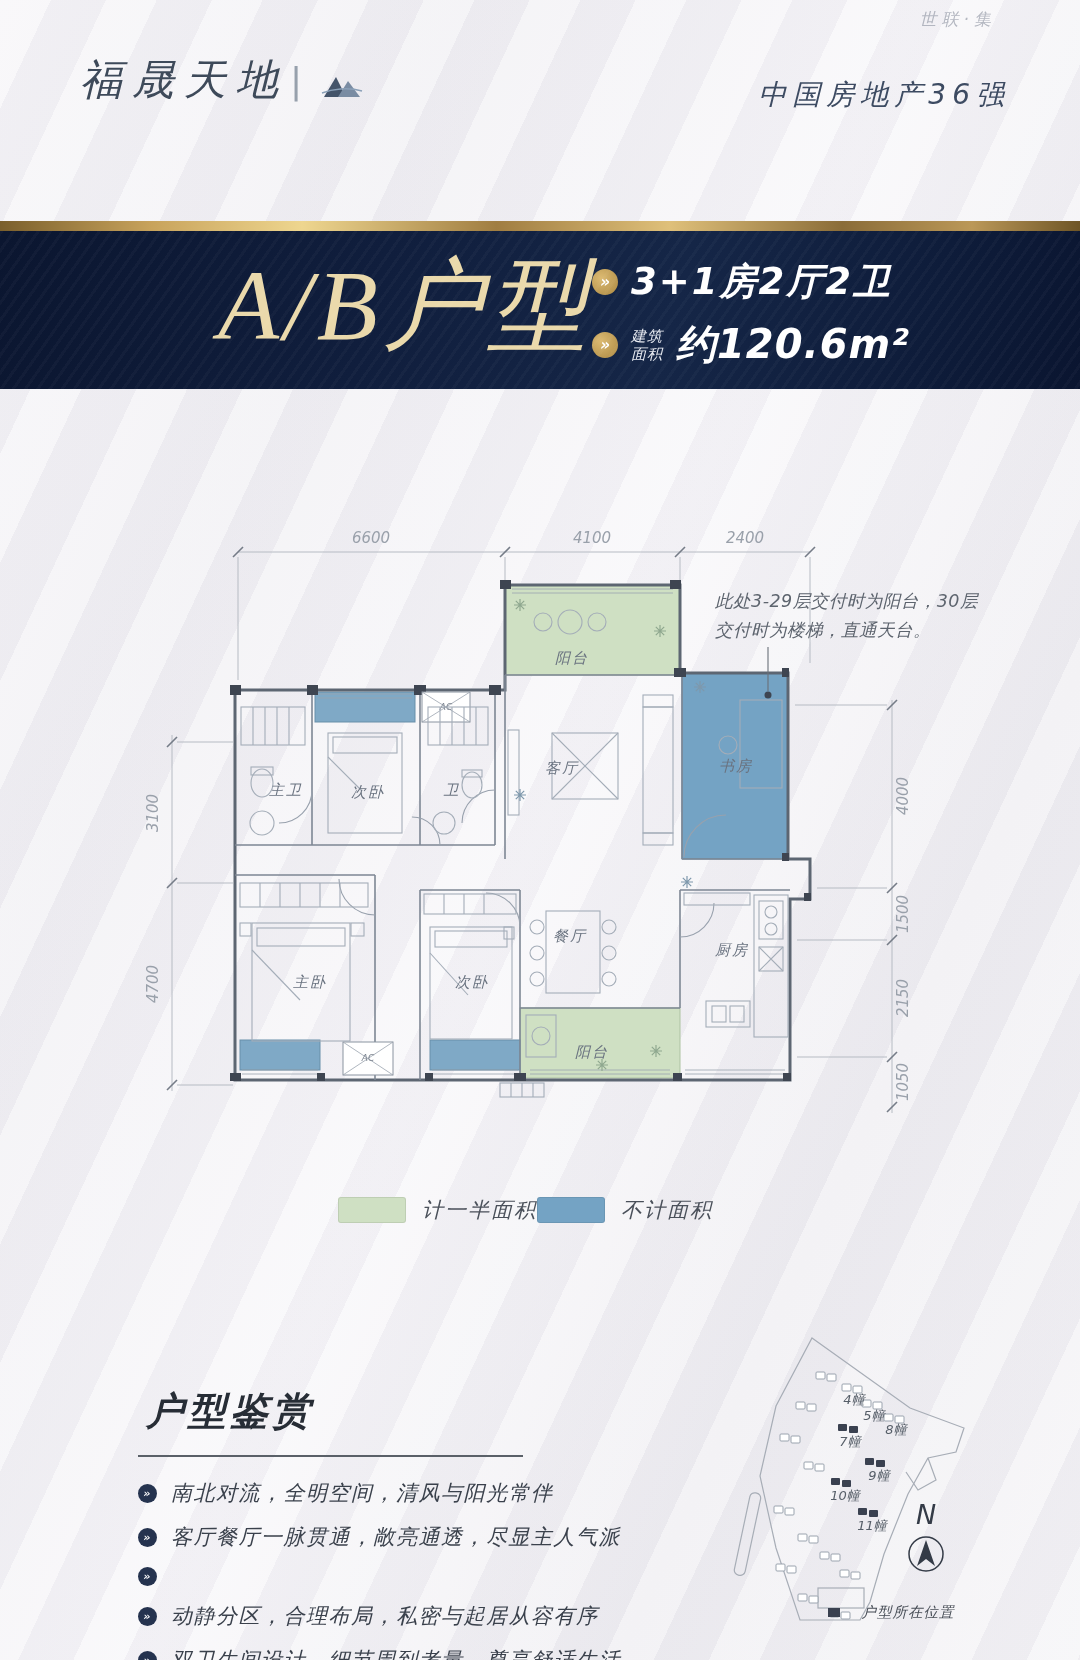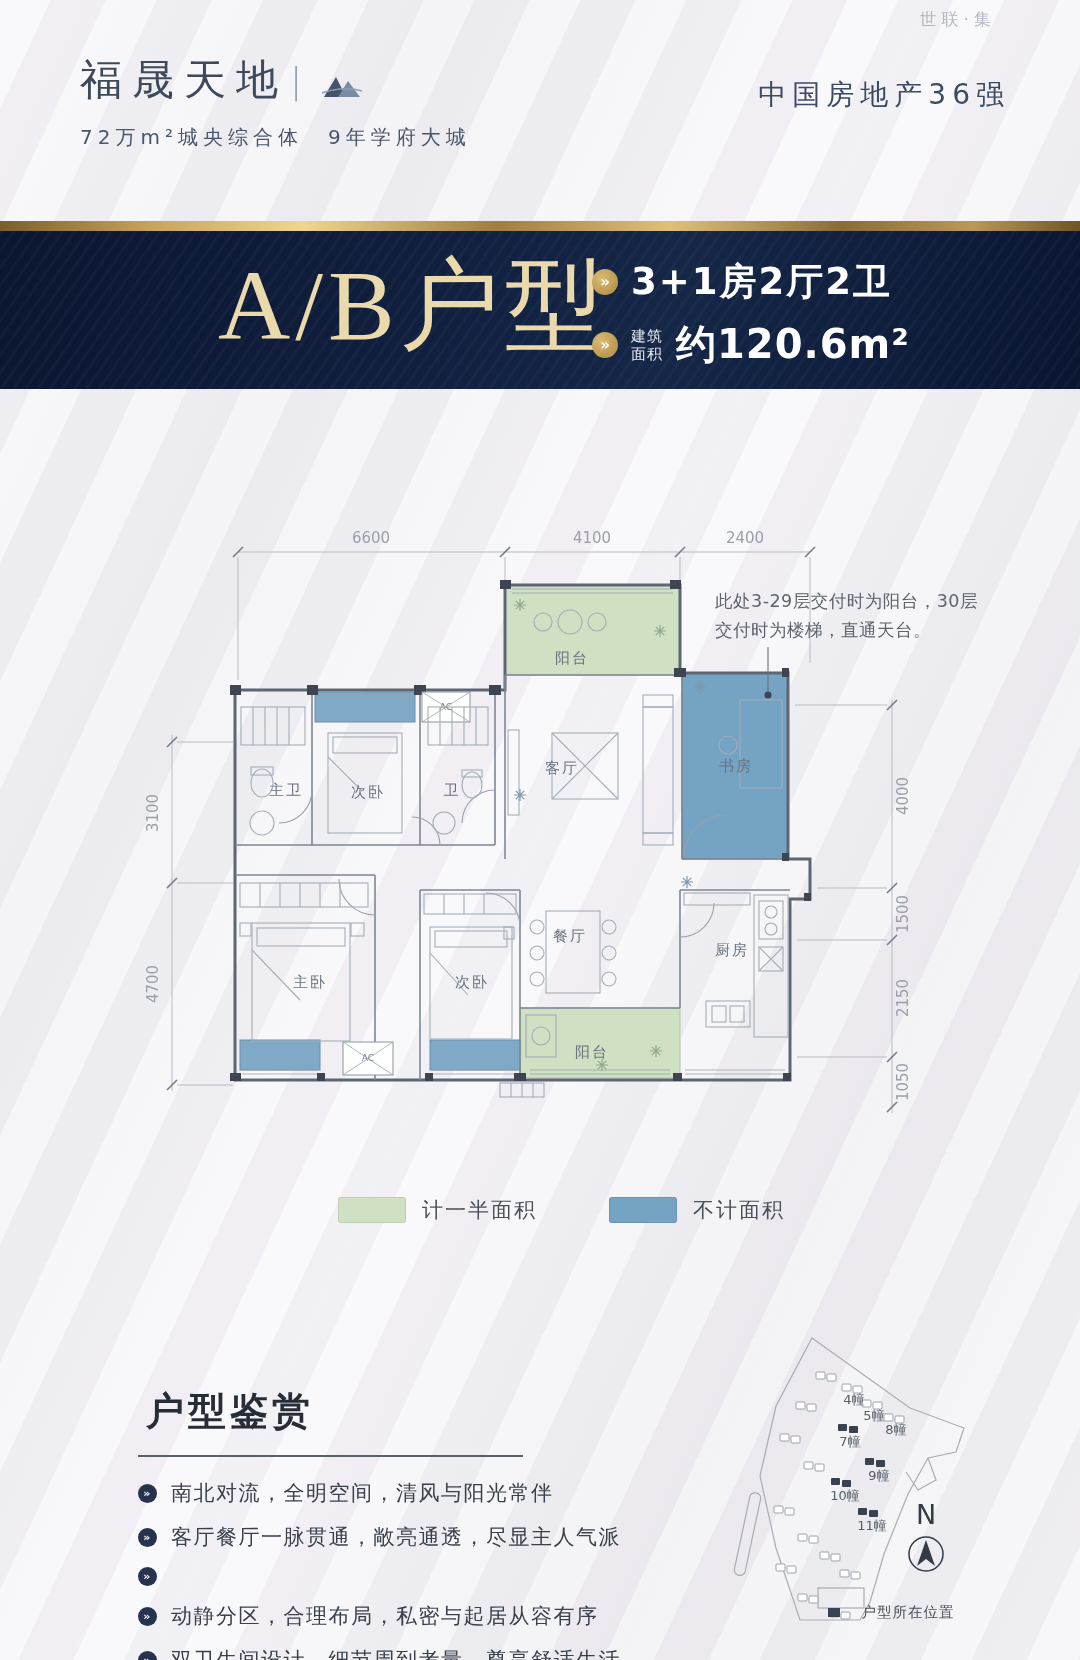--- a/index.html
+++ b/index.html
@@ -2,20 +2,21 @@
 <html><head>
 <meta charset="utf-8">
 <style>
   html,body{margin:0;padding:0;background:#e9e8ec;}
   .page{
     position:relative;width:1080px;height:1660px;overflow:hidden;
     font-family:"DejaVu Sans","Liberation Sans",sans-serif;
     background:
       repeating-linear-gradient(115deg,rgba(255,255,255,.30) 0 46px,rgba(214,211,222,.16) 46px 96px),
       linear-gradient(115deg,#f6f5f8 0%,#f0eff3 25%,#f7f6f9 50%,#eeedf1 75%,#f4f3f6 100%);
+    font-style: italic;
   }
   .watermark{position:absolute;top:8px;right:84px;font-size:17px;color:#a9adb8;letter-spacing:5px;opacity:.85;}
   
   .header{position:absolute;left:70px;top:52px;margin-left:10px;}
   .logo-row{display:flex;align-items:center;}
   .logo-primary{font-size:42px;color:#3e4a5a;letter-spacing:10px;font-weight:500;}
   .logo-div{font-size:36px;color:#97a0ac;font-weight:200;margin:0 10px 0 2px;}
   .logo-secondary{font-size:42px;color:#313c4c;font-weight:700;letter-spacing:6px;}
   .mountain{margin:10px 0 0 6px;}
   .tagline{margin-top:16px;font-size:20px;color:#49566b;letter-spacing:5px;}
@@ -52,21 +53,21 @@
   .dimtxt{fill:#99a0aa;font-size:15px;text-anchor:middle;}
   .rlabel{fill:#6a7380;font-size:15px;text-anchor:middle;letter-spacing:2px;}
   .noteT{fill:#5d646e;font-size:17.5px;letter-spacing:.5px;}
   .leader{stroke:#6a7078;stroke-width:1.1;fill:none;}
   .acr{fill:#fff;stroke:#8a93a0;stroke-width:1;}
   .acx{stroke:#9aa3ae;stroke-width:.8;fill:none;}
   .actxt{font-size:9px;fill:#7d8591;text-anchor:middle;}
   .plant{stroke:#8fa88f;stroke-width:1.2;fill:none;}
   .plantb{stroke:#7e98ac;stroke-width:1.2;fill:none;}
   
-  .legend{position:absolute;left:338px;top:1196px;display:flex;gap:72px;align-items:flex-start;}
+  .legend{position:absolute;left:338px;top:1196px;display:flex;align-items:flex-start;}
   .legend-item{display:flex;align-items:center;font-size:21px;color:#4a505a;letter-spacing:2px;}
   .swatch{width:66px;height:24px;border-radius:3px;display:inline-block;margin-right:16px;border:1px solid rgba(0,0,0,.08);}
   
   .features{position:absolute;left:138px;top:1378px;width:580px;}
   .features h2{margin:8px;font-size:38px;color:#272d36;letter-spacing:4px;font-weight:600;}
   .rule{margin-top:18px;width:385px;height:2px;background:#5a6068;}
   .features ul{list-style:none;margin:22px 0 0;padding:0;}
   .features li{display:flex;align-items:center;gap:14px;margin-bottom:16px;font-size:21px;color:#3a414c;letter-spacing:1.5px;}
   .f-icon{flex:0 0 auto;width:19px;height:19px;border-radius:50%;background:#25334f;color:#fff;font-size:11px;font-weight:700;
     display:flex;align-items:center;justify-content:center;}
@@ -91,21 +92,20 @@
   <div class="header">
     <div class="logo-row">
       <span class="logo-primary">福晟天地</span>
       <span class="logo-div">|</span>
       <svg class="mountain" width="48" height="28" viewBox="0 0 48 28">
         <path d="M6,26 L18,6 L28,26 Z" fill="#44546a"></path>
         <path d="M20,26 L30,10 L42,26 Z" fill="#7a8ca3"></path>
         <path d="M4,22 C14,18 30,16 44,20" stroke="#8aa0b8" stroke-width="1.4" fill="none"></path>
       </svg>
     </div>
-    <div class="tagline">72万m²城央综合体　9年学府大城</div>
   </div>
   <div class="ranking">中国房地产36强</div>
 
   <div class="gold-stripe"></div>
   <section class="banner">
     <h1 class="banner-title">A/B户型</h1>
     <div class="banner-items">
       <div class="b-item">
         <span class="b-icon">»</span>
         <span class="b-spec">3+1房2厅2卫</span>

